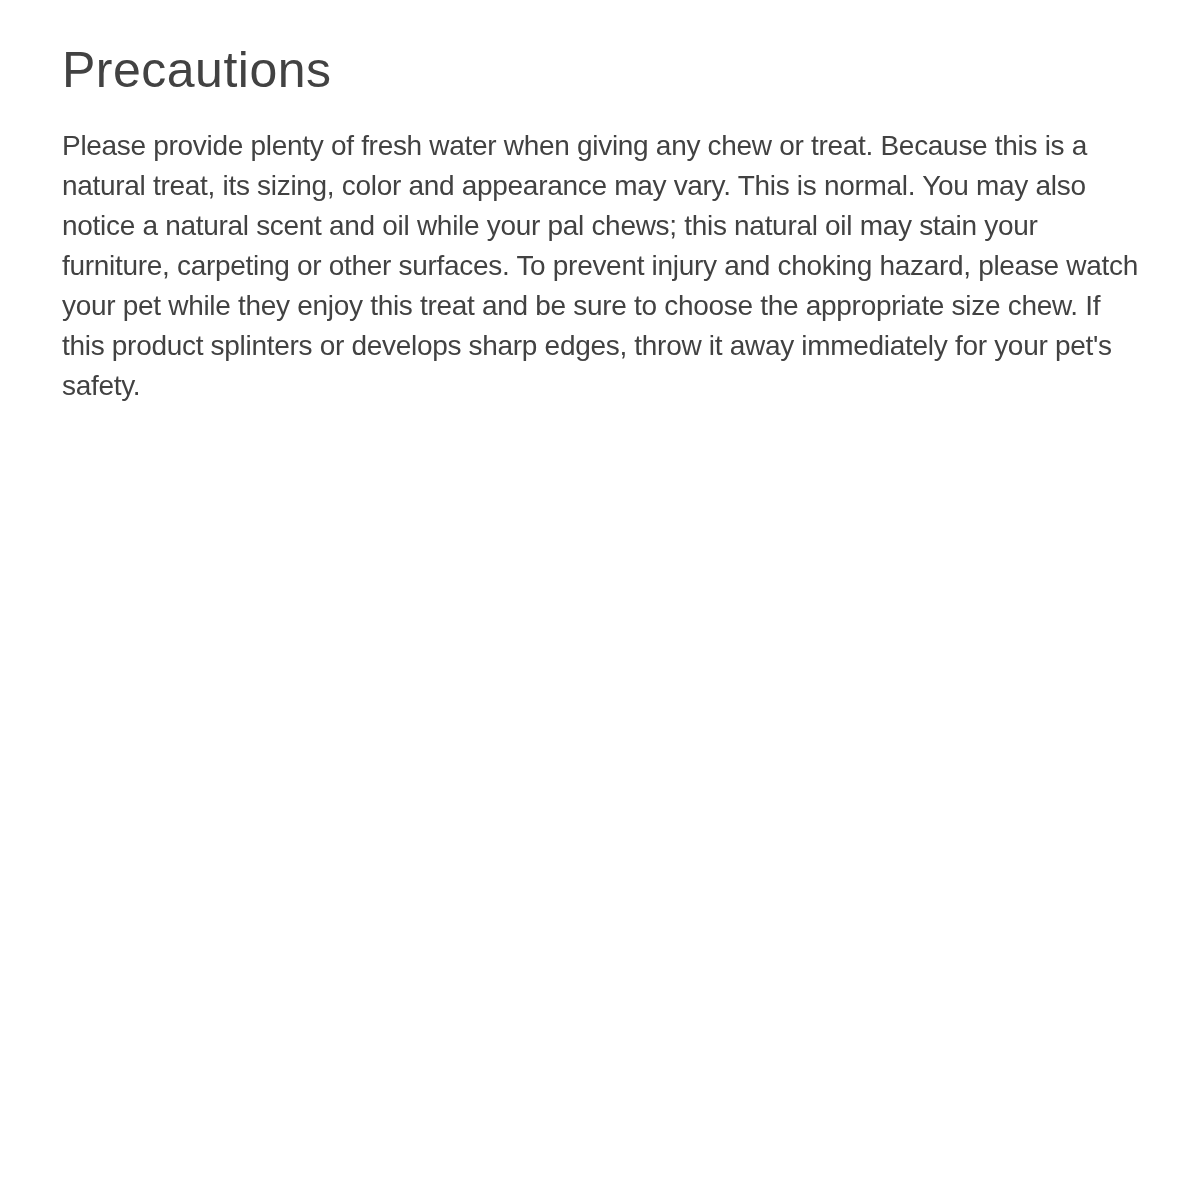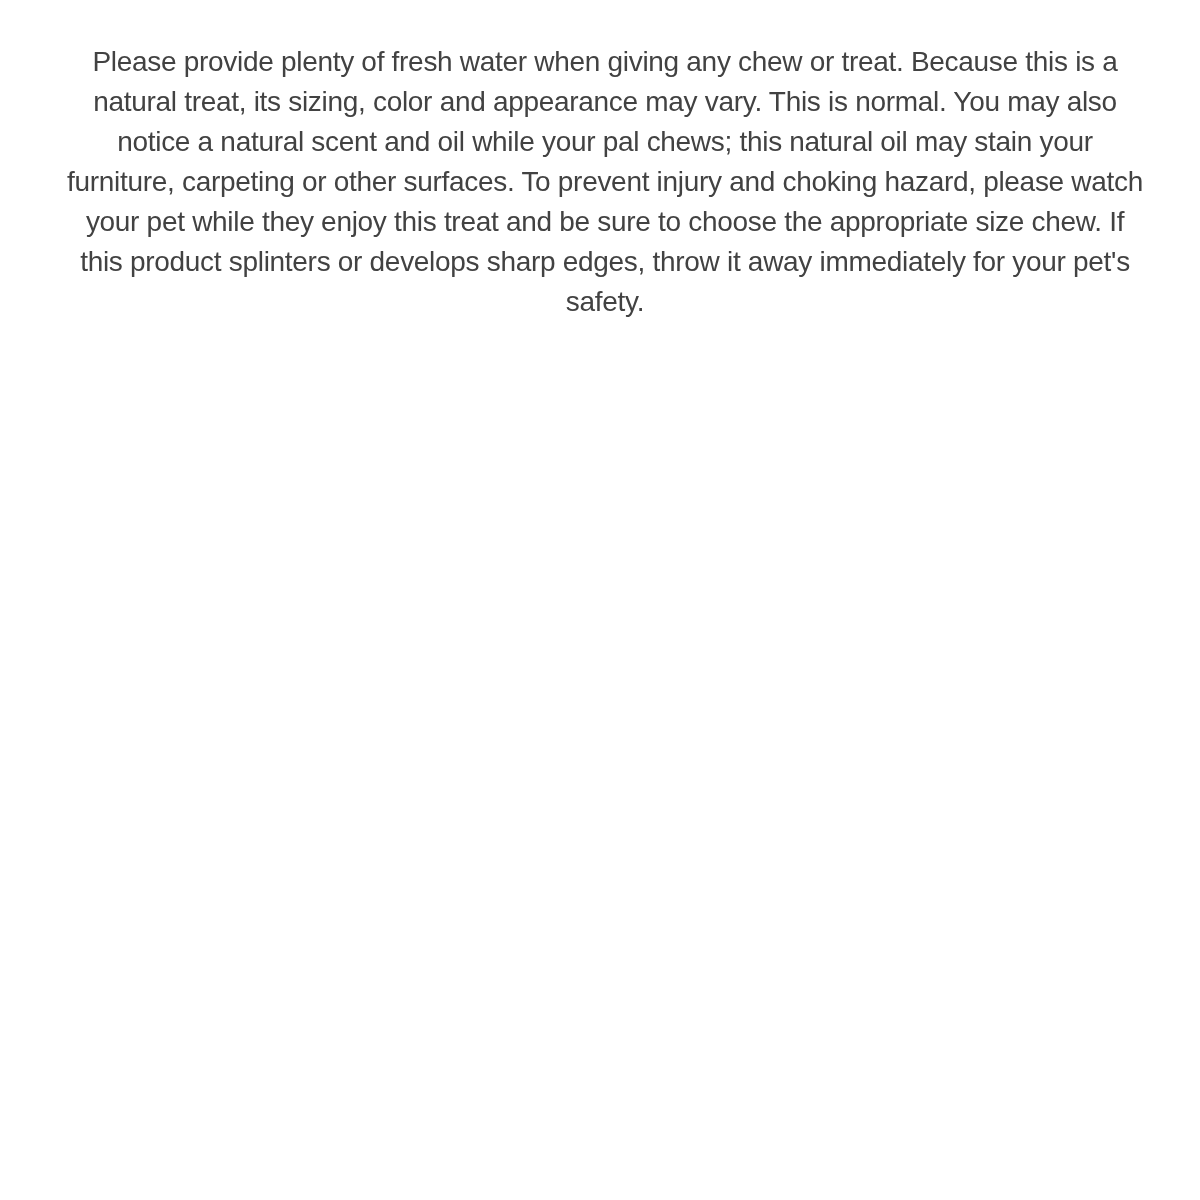--- a/index.html
+++ b/index.html
@@ -25,21 +25,21 @@
     letter-spacing: 0.5px;
   }
   .section-body {
     margin: 0;
     max-width: 1088px;
     font-size: 28px;
     font-weight: 300;
     line-height: 40px;
     color: #424242;
     letter-spacing: -0.3px;
-    text-align: center;
   }
 </style>
 </head>
 <body>
 
 <main class="page">
+  <h1 class="section-title">Precautions</h1>
   <p class="section-body">Please provide plenty of fresh water when giving any chew or treat. Because this is a natural treat, its sizing, color and appearance may vary. This is normal. You may also notice a natural scent and oil while your pal chews; this natural oil may stain your furniture, carpeting or other surfaces. To prevent injury and choking hazard, please watch your pet while they enjoy this treat and be sure to choose the appropriate size chew. If this product splinters or develops sharp edges, throw it away immediately for your pet's safety.</p>
 </main>
 
 </body></html>

